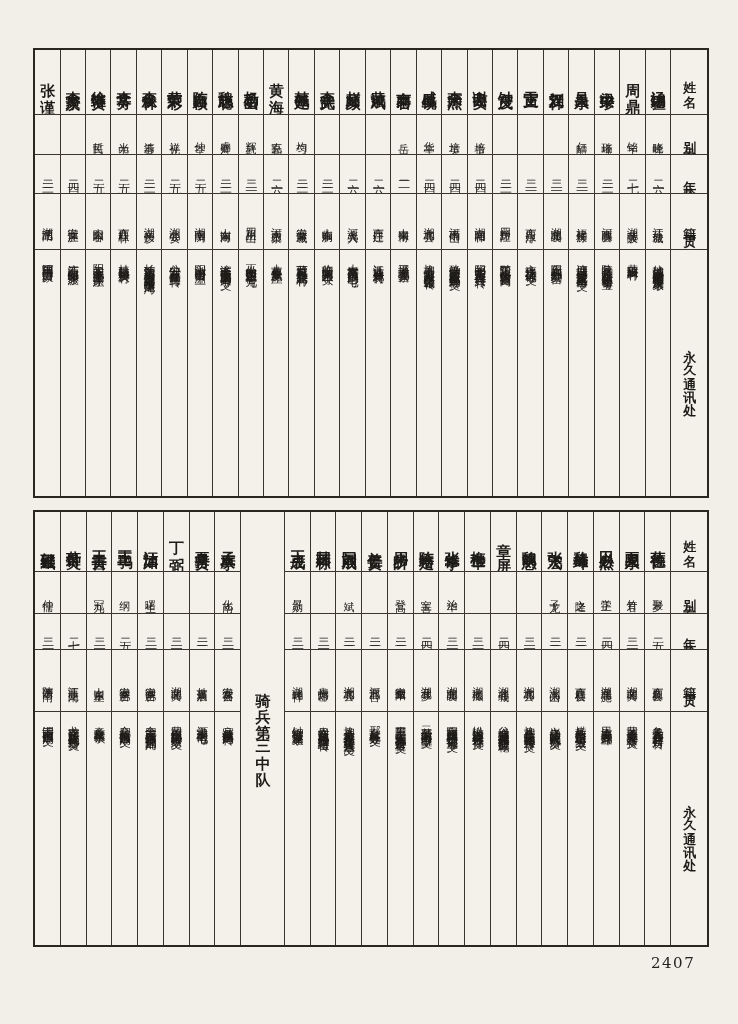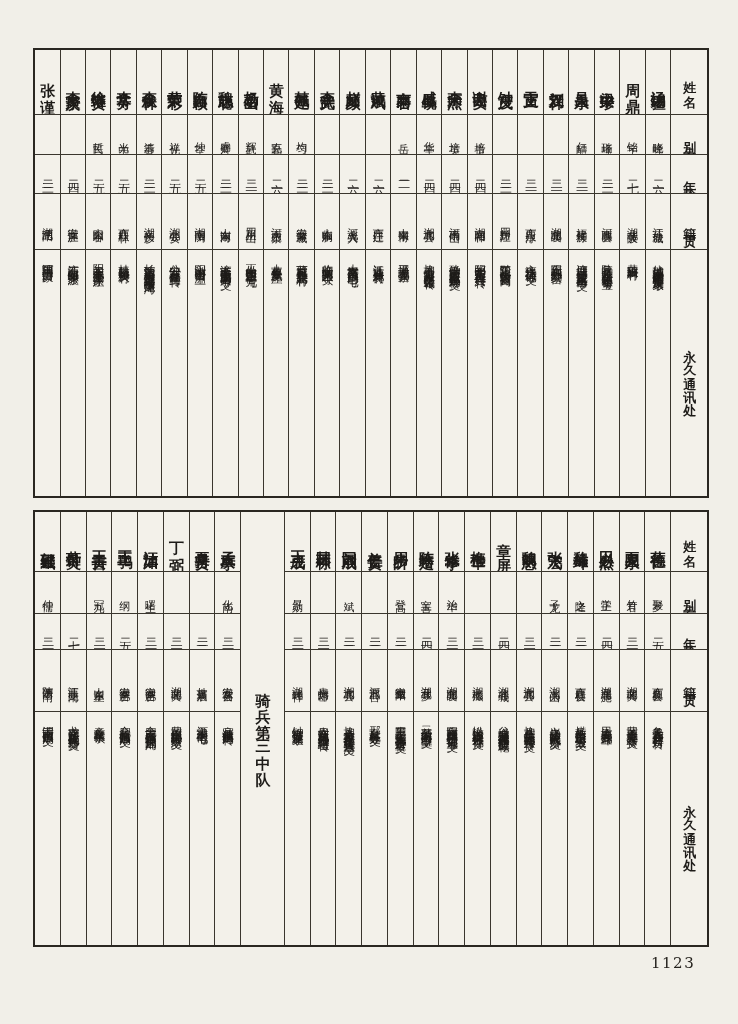--- a/index.html
+++ b/index.html
@@ -920,14 +920,14 @@
           <span class="v">二二</span>
         </div>
     <div class="cell origin">
           <span class="v">陕西渭南</span>
         </div>
     <div class="cell address">
           <span class="v">渭南固市镇邮局交</span>
         </div>
   </div>
     </div>
-  <div class="page-number">1123</div>
+  <div class="page-number">2407</div>
 </div>
 
 </body></html>

